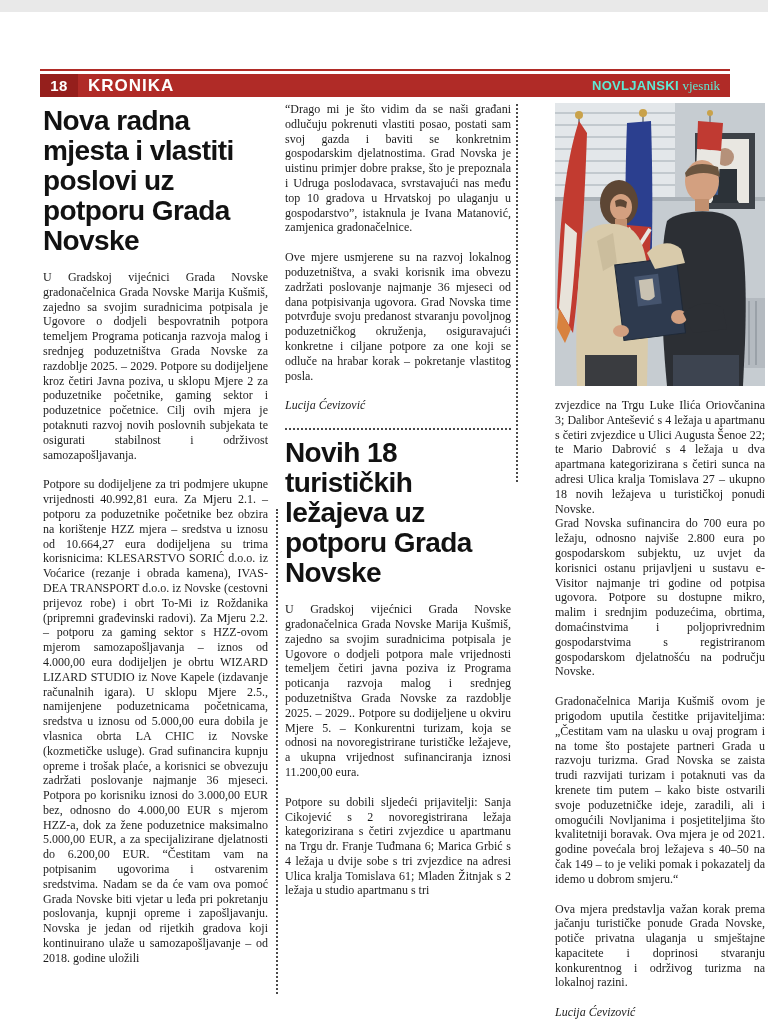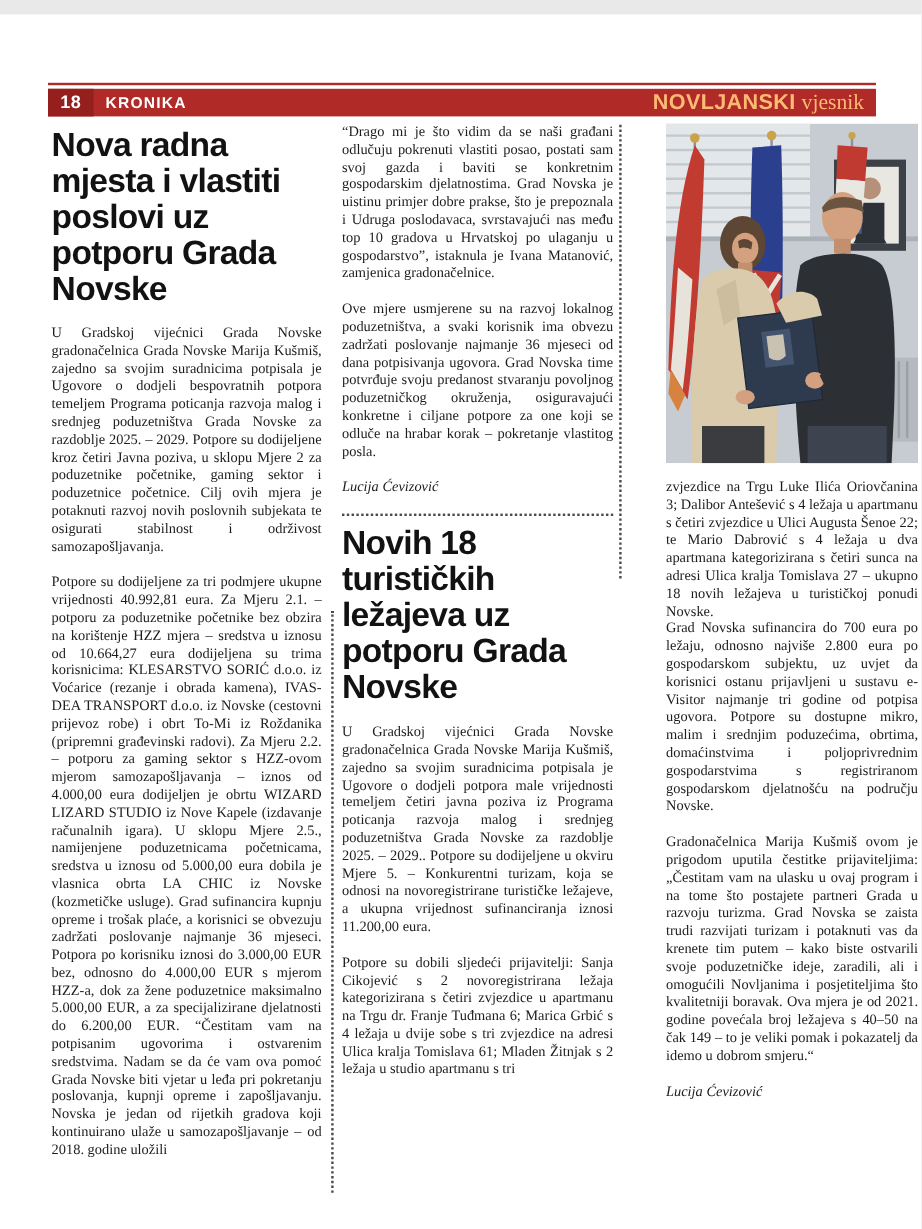--- a/index.html
+++ b/index.html
@@ -22,25 +22,25 @@
     position:absolute;left:40px;top:62px;width:690px;height:23px;
     background:#b02b27;display:flex;align-items:center;
     font-family:"Liberation Sans", sans-serif;
   }
   .pagenum-box{
     width:38px;height:23px;background:#951f1c;color:#fff;
     display:flex;align-items:center;justify-content:center;
     font-weight:bold;font-size:15px;letter-spacing:.5px;
   }
   .section-label{
-    color:#fff;font-weight:bold;font-size:13px;letter-spacing:1px;
+    color:#fff;font-weight:bold;font-size:17px;letter-spacing:1px;
     margin-left:10px;
   }
   .masthead .spacer{flex:1;}
-  .brand{color:#fdba74;margin-right:10px;font-size:18px;white-space:nowrap;}
+  .brand{color:#5eead4;margin-right:10px;font-size:13px;white-space:nowrap;}
   .brand .brand-bold{font-family:"Liberation Sans", sans-serif;font-weight:bold;letter-spacing:.3px;}
   .brand .brand-serif{font-family:"Liberation Serif", serif;font-weight:normal;}
   
   .col{position:absolute;top:90px;}
   .col1{left:43px;width:225px;}
   .col2{left:285px;width:226px;}
   .col3{left:555px;width:210px;}
   h1.headline{
     font-family:"Liberation Sans", sans-serif;
     font-weight:800;
@@ -193,19 +193,20 @@
 
         <ellipse cx="66" cy="228" rx="8" ry="6" fill="#d3a080"></ellipse>
         <ellipse cx="124" cy="214" rx="8" ry="7" fill="#d3a080"></ellipse>
         <path d="M92,150 C100,140 116,136 126,146 L130,160 L100,166 Z" fill="#d9cbab"></path>
         <path d="M128,210 C140,200 156,196 168,206 L172,226 L138,230 Z" fill="#2c2f34"></path>
       </svg>
     </div>
     <p class="joined">zvjezdice na Trgu Luke Ilića Oriovčanina 3; Dalibor Antešević s 4 ležaja u apartmanu s četiri zvjezdice u Ulici Augusta Šenoe 22; te Mario Dabrović s 4 ležaja u dva apartmana kategorizirana s četiri sunca na adresi Ulica kralja Tomislava 27 – ukupno 18 novih ležajeva u turističkoj ponudi Novske.</p>
     <p>Grad Novska sufinancira do 700 eura po ležaju, odnosno najviše 2.800 eura po gospodarskom subjektu, uz uvjet da korisnici ostanu prijavljeni u sustavu e-Visitor najmanje tri godine od potpisa ugovora. Potpore su dostupne mikro, malim i srednjim poduzećima, obrtima, domaćinstvima i poljoprivrednim gospodarstvima s registriranom gospodarskom djelatnošću na području Novske.</p>
     <p>Gradonačelnica Marija Kušmiš ovom je prigodom uputila čestitke prijaviteljima: „Čestitam vam na ulasku u ovaj program i na tome što postajete partneri Grada u razvoju turizma. Grad Novska se zaista trudi razvijati turizam i potaknuti vas da krenete tim putem – kako biste ostvarili svoje poduzetničke ideje, zaradili, ali i omogućili Novljanima i posjetiteljima što kvalitetniji boravak. Ova mjera je od 2021. godine povećala broj ležajeva s 40–50 na čak 149 – to je veliki pomak i pokazatelj da idemo u dobrom smjeru.“</p>
+    <p>Ova mjera predstavlja važan korak prema jačanju turističke ponude Grada Novske, potiče privatna ulaganja u smještajne kapacitete i doprinosi stvaranju konkurentnog i održivog turizma na lokalnoj razini.</p>
     <p class="byline">Lucija Ćevizović</p>
   </div>
 
   <div class="dotted-v dotted-v-right"></div>
   <div class="dotted-v dotted-v-left"></div>
 
 </div>
 
 </body></html>

